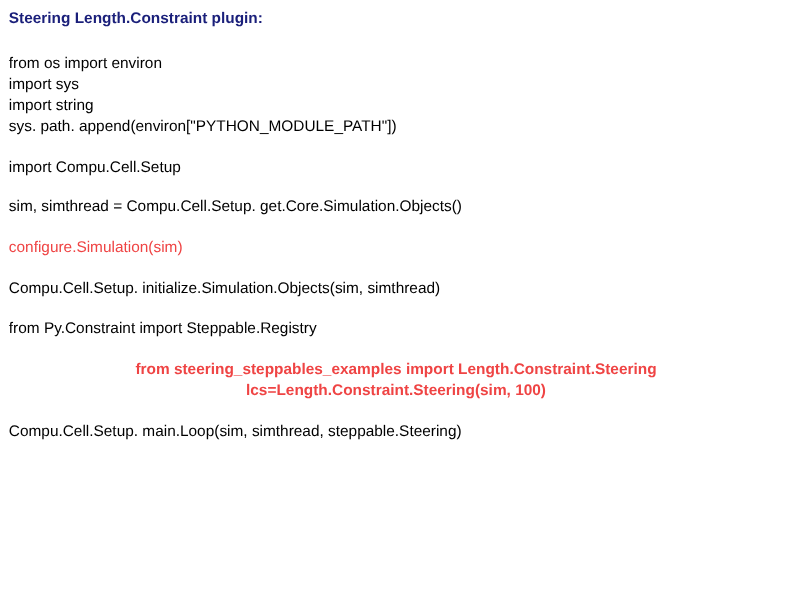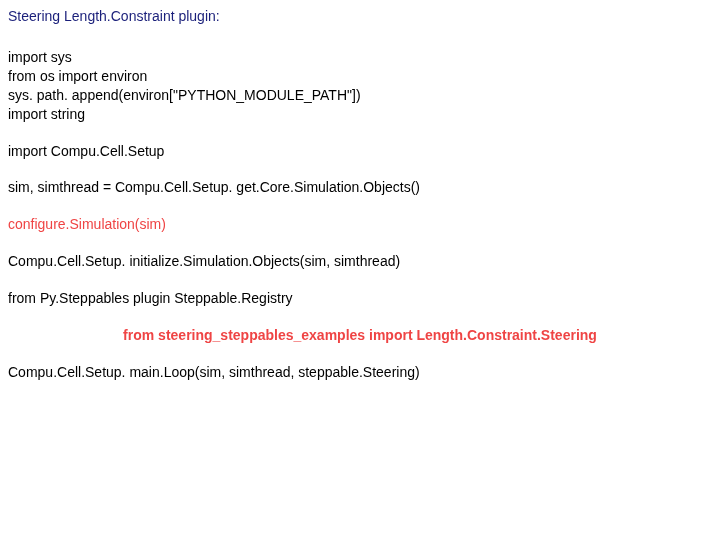--- a/index.html
+++ b/index.html
@@ -6,64 +6,65 @@
     margin: 0;
     padding: 8px;
     font-family: Arial, Helvetica, sans-serif;
     font-size: 14px;
     background: #fff;
     color: #000;
     width: 720px;
     box-sizing: border-box;
   }
   .title {
-    font-weight: normal;
+    font-weight: bold;
     color: #1a1f7a;
     margin-bottom: 24px;
   }
   .block {
     margin-bottom: 18px;
     line-height: 1.35;
   }
   .line { white-space: pre; }
   .plain { color: #000; }
   .red { color: #ef4444; }
   .bold { font-weight: bold; text-align: center; }
 </style>
 </head>
 <body>
 
 <div class="title">Steering Length.Constraint plugin:</div>
 
 <div class="block">
+  <div class="line plain">from os import environ</div>
   <div class="line plain">import sys</div>
-  <div class="line plain">from os import environ</div>
+  <div class="line plain">import string</div>
   <div class="line plain">sys. path. append(environ["PYTHON_MODULE_PATH"])</div>
-  <div class="line plain">import string</div>
 </div>
 
 <div class="block">
   <div class="line plain">import Compu.Cell.Setup</div>
 </div>
 
 <div class="block">
   <div class="line plain">sim, simthread = Compu.Cell.Setup. get.Core.Simulation.Objects()</div>
 </div>
 
 <div class="block">
   <div class="line red">configure.Simulation(sim)</div>
 </div>
 
 <div class="block">
   <div class="line plain">Compu.Cell.Setup. initialize.Simulation.Objects(sim, simthread)</div>
 </div>
 
 <div class="block">
-  <div class="line plain">from Py.Steppables plugin Steppable.Registry</div>
+  <div class="line plain">from Py.Constraint import Steppable.Registry</div>
 </div>
 
 <div class="block">
   <div class="line red bold">from steering_steppables_examples import Length.Constraint.Steering</div>
+  <div class="line red bold">lcs=Length.Constraint.Steering(sim, 100)</div>
 </div>
 
 <div class="block">
   <div class="line plain">Compu.Cell.Setup. main.Loop(sim, simthread, steppable.Steering)</div>
 </div>
 
 </body></html>

